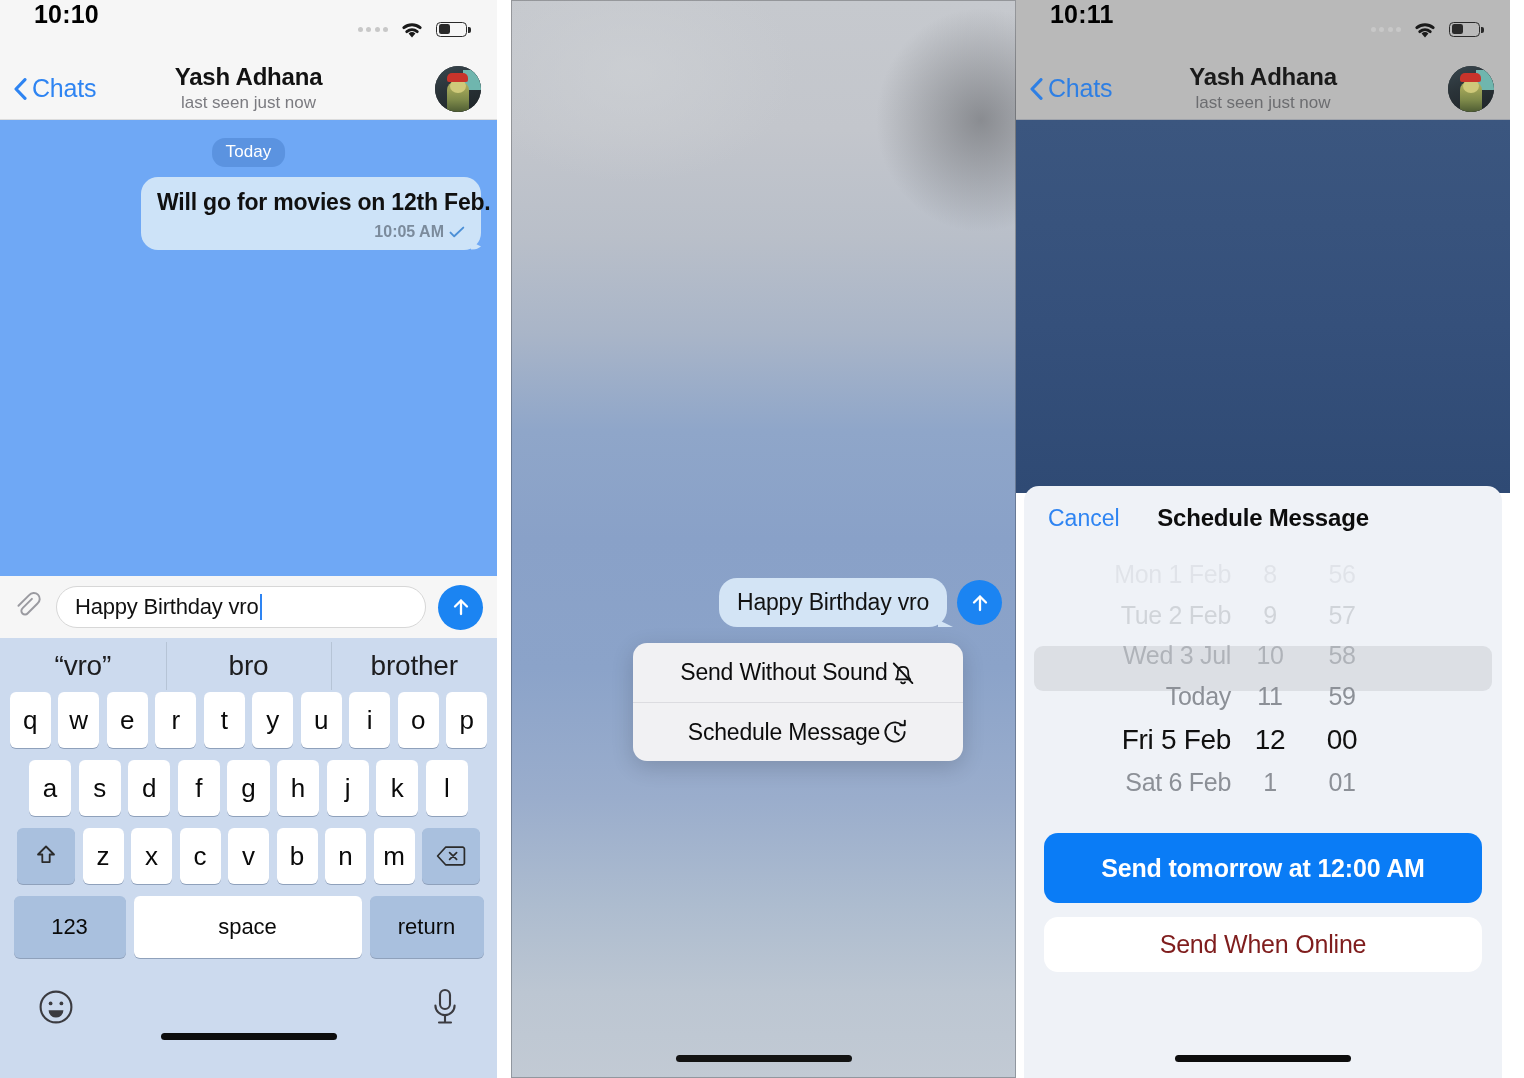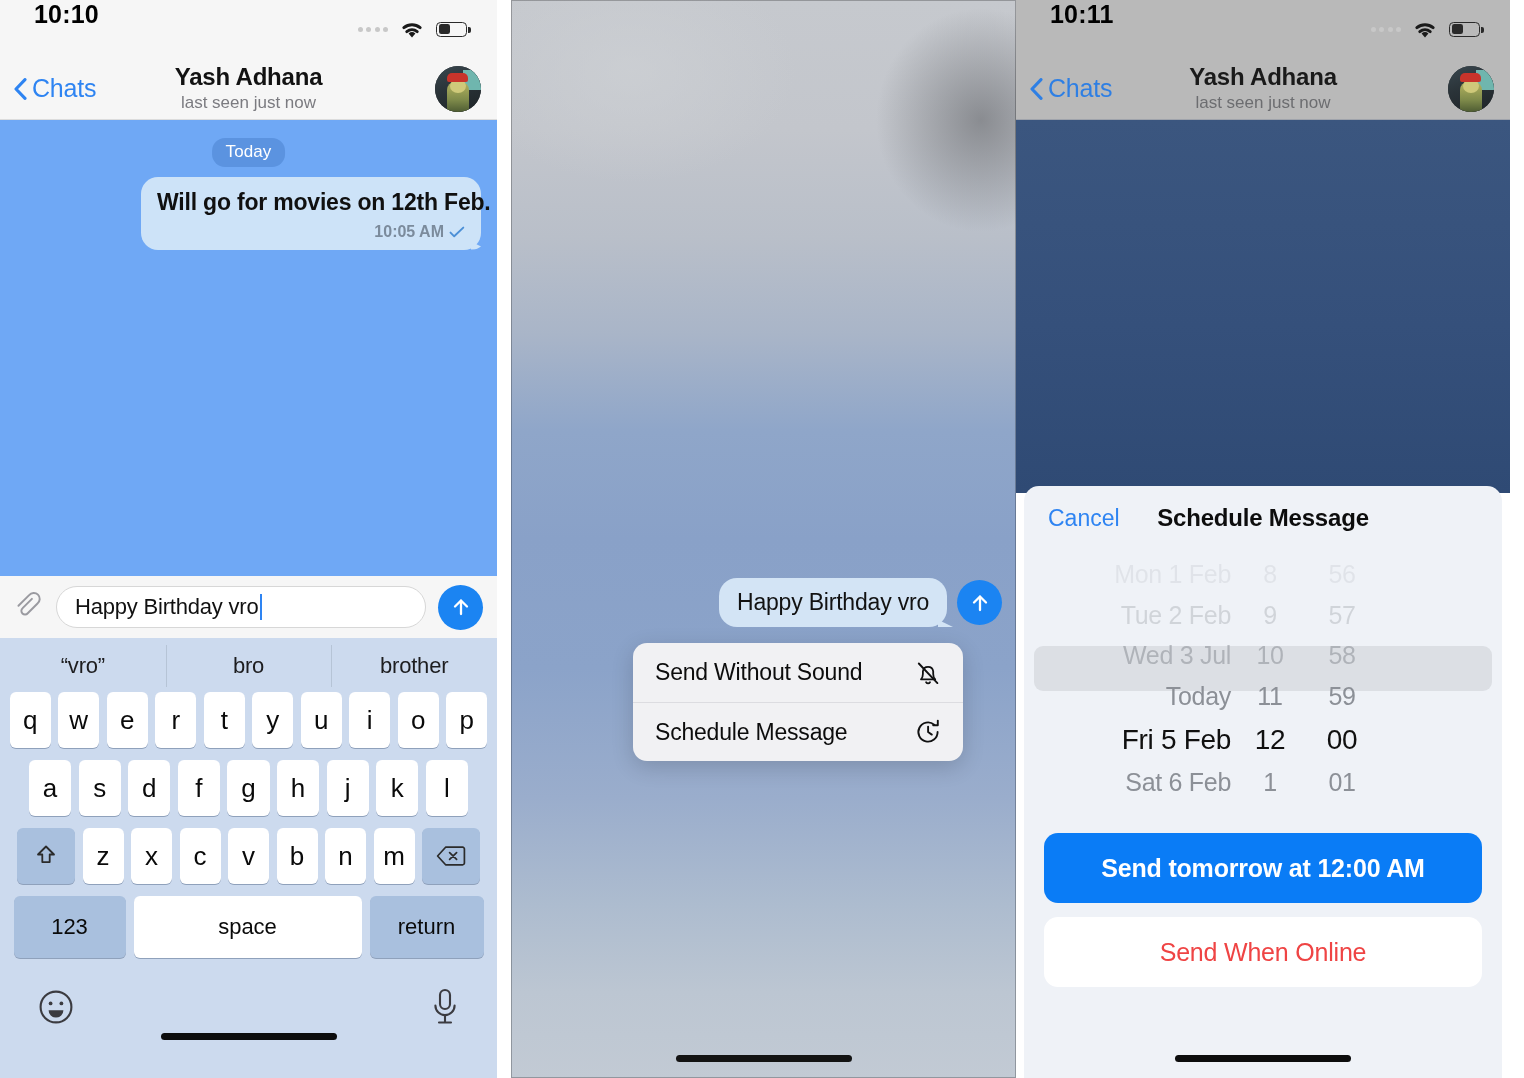--- a/index.html
+++ b/index.html
@@ -85,21 +85,21 @@
     letter-spacing:-.2px; }
   .caret { display:inline-block; width:2.5px; height:26px; background:#2e84f2;
     margin-left:1px; vertical-align:-5px; }
   .sendbtn { width:45px; height:45px; border-radius:50%; background:#1b84f2;
     display:flex; align-items:center; justify-content:center; flex:none; }
   .sendbtn svg { width:24px; height:24px; }
 
   
   .kb { background:#ccdaee; height:458px; padding-top:2px; }
   .suggest { height:52px; display:flex; align-items:center; }
-  .sug { flex:1; text-align:center; font-size:22px; color:#1d1d1f; position:relative;
+  .sug { flex:1; text-align:center; font-size:28px; color:#1d1d1f; position:relative;
     letter-spacing:-.2px; }
   .sug+.sug::before { content:""; position:absolute; left:0; top:-8px; bottom:-8px;
     width:1px; background:#b6c4d6; }
   .krow { display:flex; justify-content:center; gap:7.5px; margin-bottom:12px;
     padding:0 5px; }
   .krow.r2 { padding:0 29px; }
   .key { width:41px; height:56px; background:#fff; border-radius:6px;
     display:flex; align-items:center; justify-content:center; font-size:26px;
     color:#0a0a0a; box-shadow:0 1px 0 rgba(110,130,160,.65); }
   .krow.r2 .key { width:44px; }
@@ -131,21 +131,21 @@
   .p2-bub { position:relative; background:#d3e4f5; border-radius:18px;
     padding:11px 18px 11px; }
   .p2-bub::after { content:""; position:absolute; right:-6px; bottom:0; width:15px;
     height:16px; background:#d3e4f5; clip-path:polygon(0 55%,100% 100%,0 100%); }
   .p2-bub span { font-size:23px; color:#121212; white-space:nowrap;
     letter-spacing:-.2px; }
   .ctxmenu { position:absolute; right:53px; top:643px; width:330px;
     background:#f1f1f3; border-radius:14px; overflow:hidden;
     box-shadow:0 6px 22px rgba(0,0,0,.16); }
   .ctxitem { height:59px; display:flex; align-items:center;
-    justify-content:space-between; padding:0 20px 0 22px; }
+    justify-content:center; padding:0 20px 0 22px; }
   .ctxitem+.ctxitem { border-top:1px solid #dcdce0; }
   .ctxitem span { font-size:23px; color:#0c0c0c; letter-spacing:-.2px; }
   .ctxitem svg { display:block; }
   .p2 .homebar { background:#131313; }
 
   
   .p3 .statusbar { background:#b9b9b9; }
   .p3 .navbar { background:#b9b9b9; border-bottom:1px solid #9fa3ab; }
   .p3 .nav-title { color:#1a1a1a; }
   .p3 .nav-sub { color:#6c6d70; }
@@ -179,23 +179,23 @@
   .pcol.ampm  .prow { justify-content:flex-start; padding-left:12px; }
   .prow.sel { color:#101010; font-size:28px; height:45px; }
   .prow.f1 { opacity:.55; }
   .prow.f2 { opacity:.3; }
   .prow.f3 { opacity:.14; }
 
   .actions { position:absolute; left:20px; right:20px; top:347px; }
   .btn-primary { height:70px; background:#0a7cf6; border-radius:14px;
     display:flex; align-items:center; justify-content:center;
     font-size:25px; font-weight:bold; color:#fff; letter-spacing:-.2px; }
-  .btn-secondary { height:70px; margin-top:14px; background:#fff; border-radius:14px;
+  .btn-secondary { height:55px; margin-top:14px; background:#fff; border-radius:14px;
     display:flex; align-items:center; justify-content:center;
-    font-size:25px; color:#ef4444; letter-spacing:-.2px; }
+    font-size:25px; color:#7f1d1d; letter-spacing:-.2px; }
   .p3 .homebar { background:#0d0d0d; }
 </style>
 </head>
 <body>
 
 <div class="stage">
 
   <div class="panel p1">
 
     <div class="statusbar">

